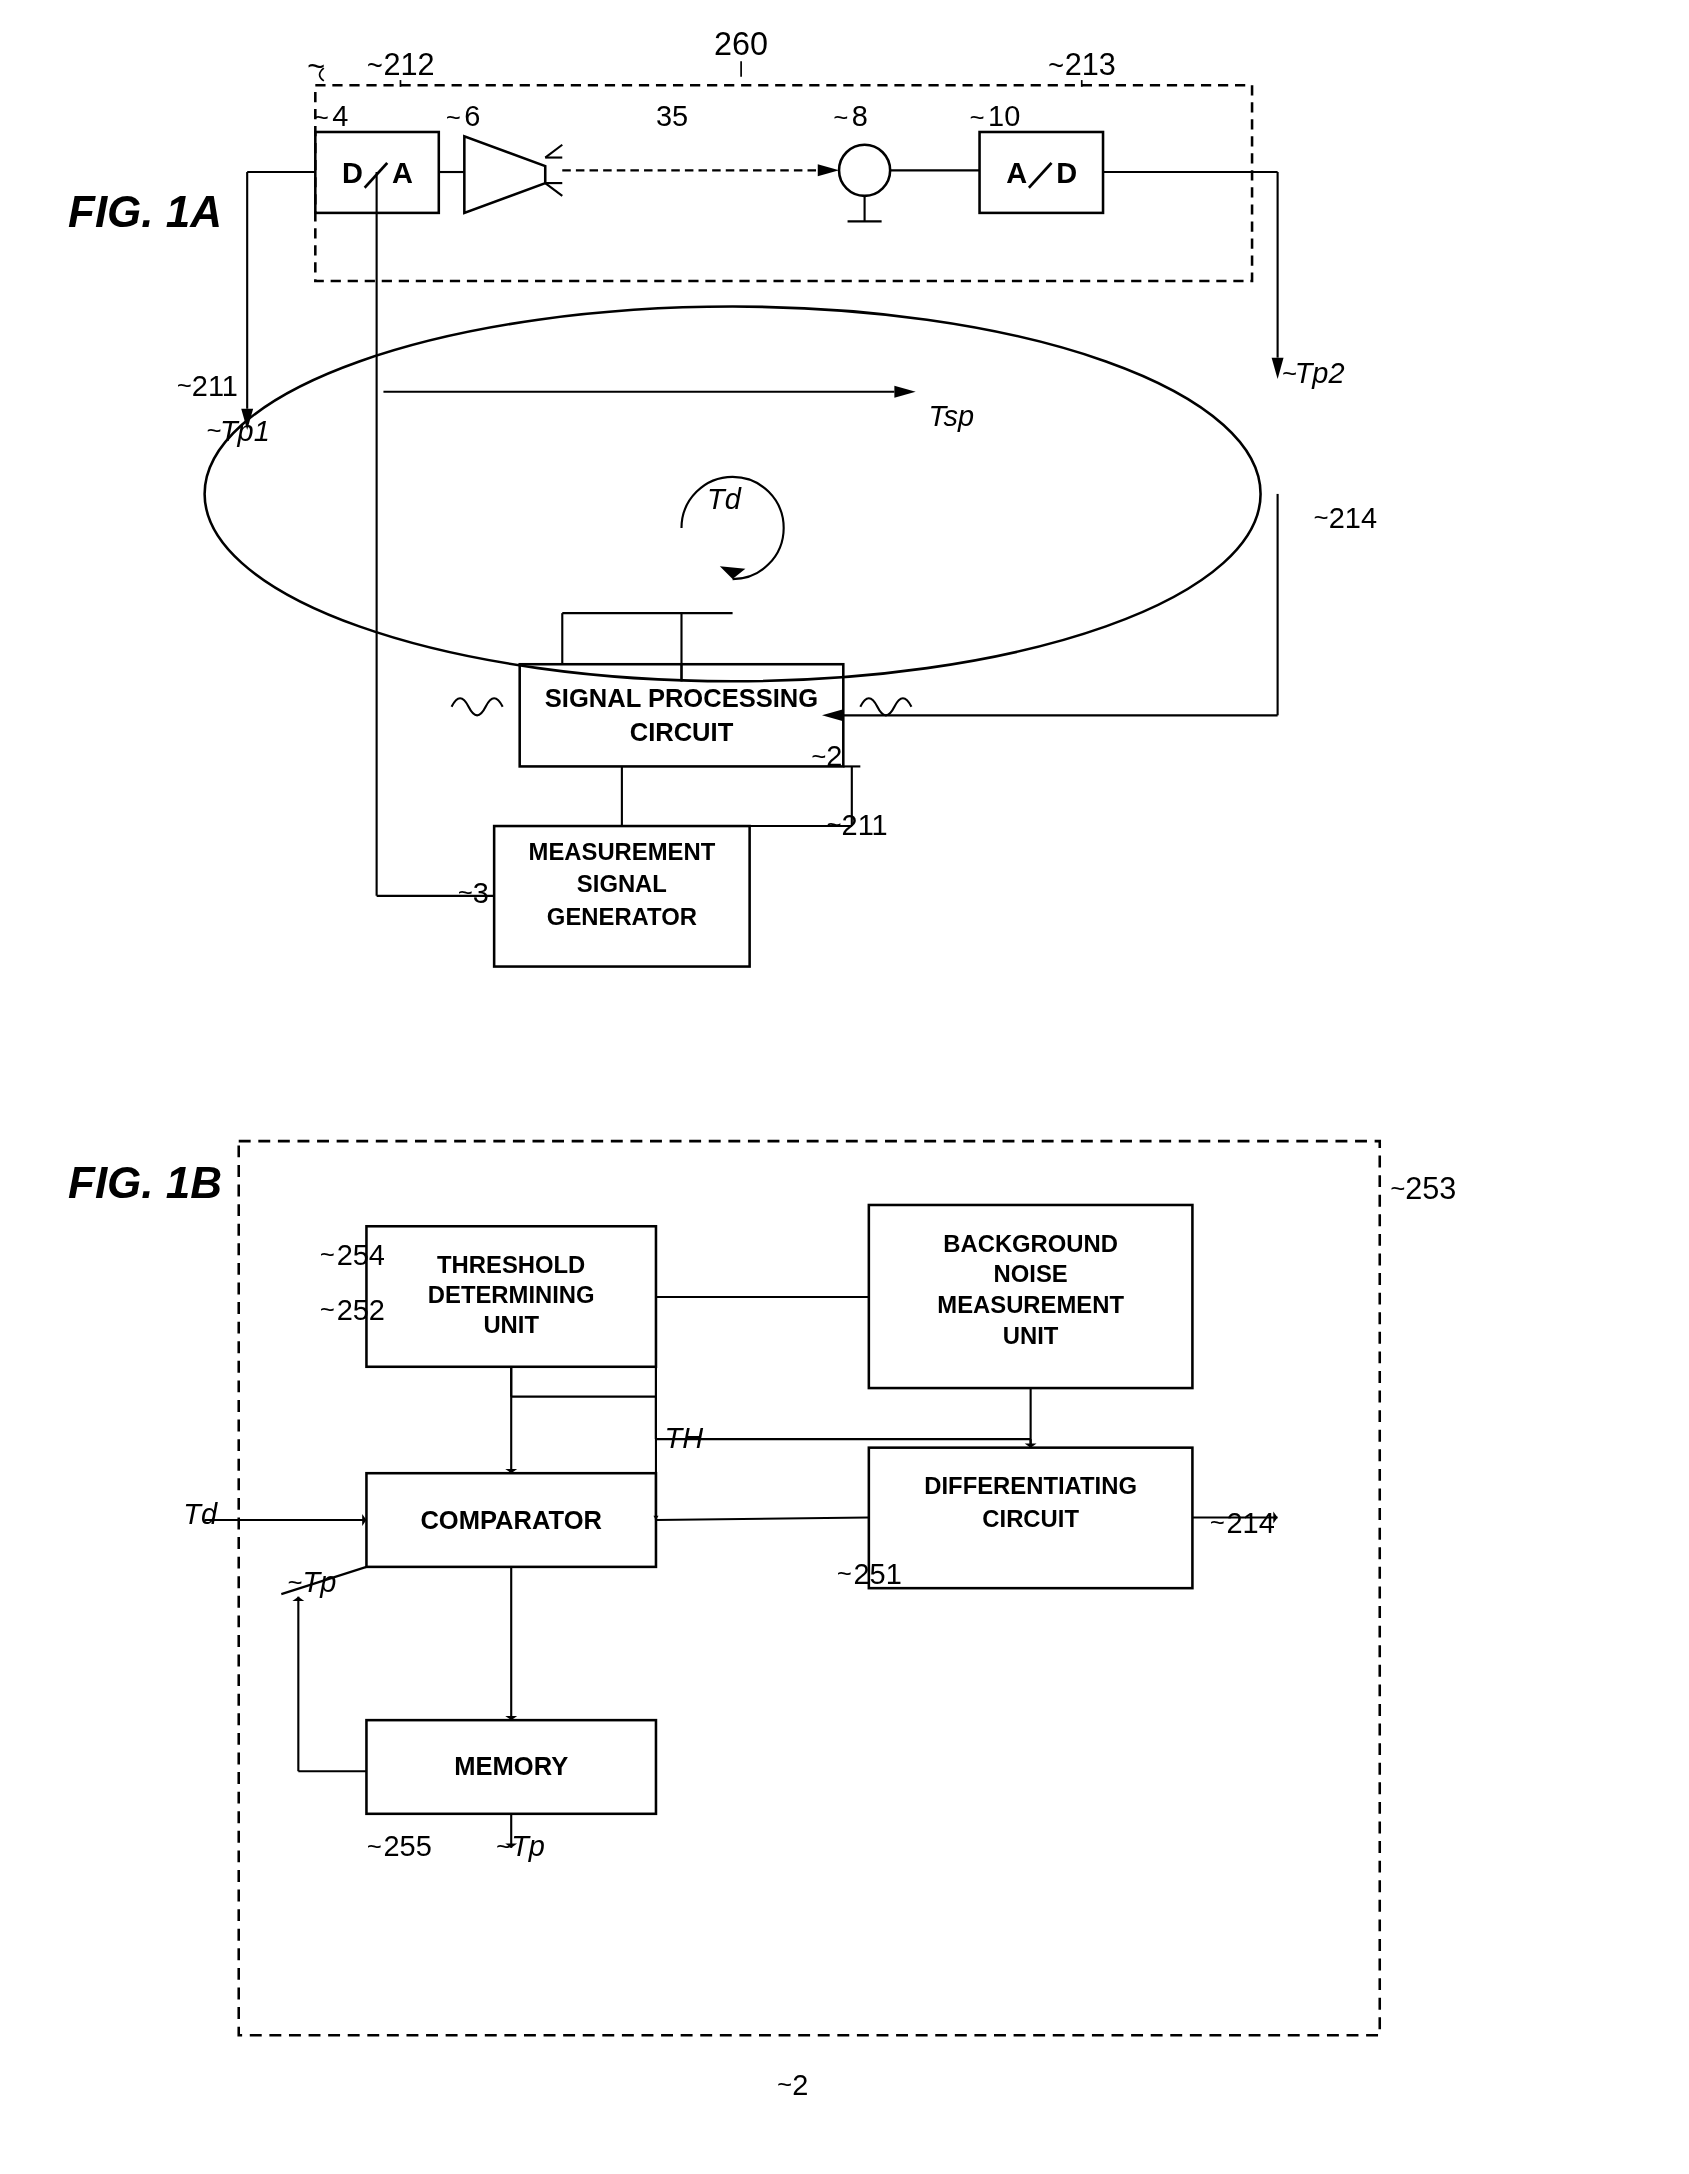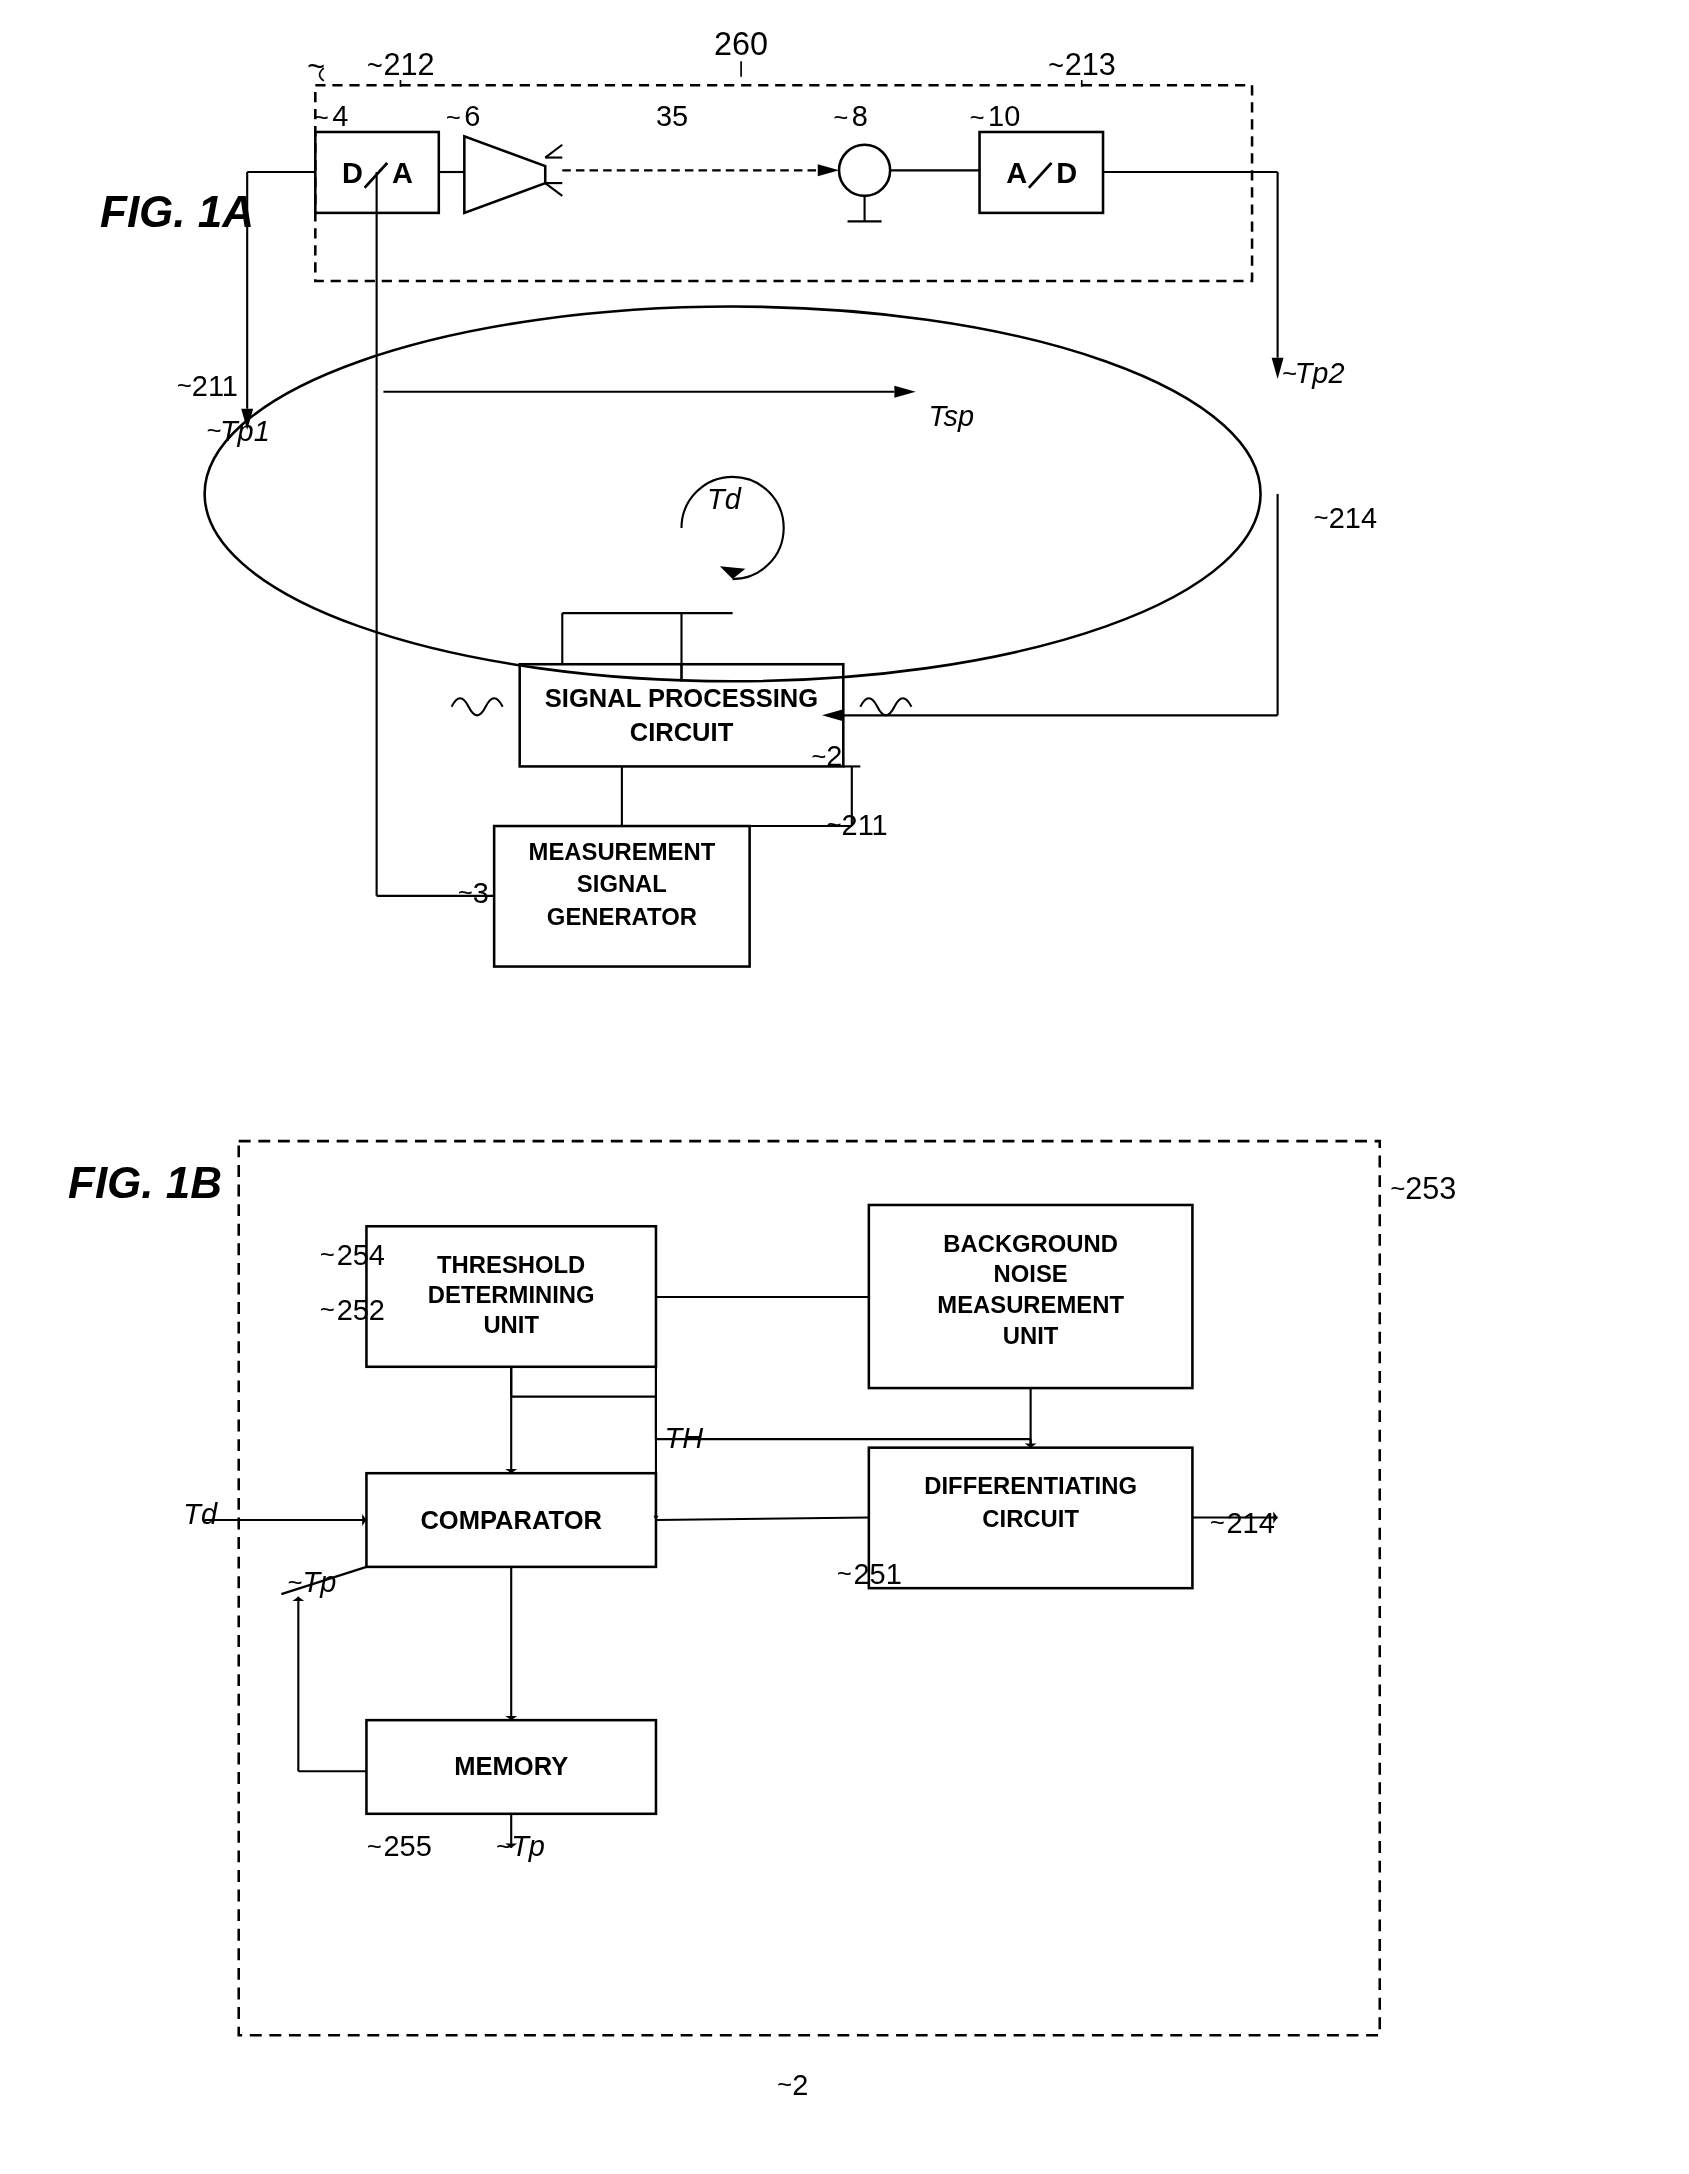--- a/index.html
+++ b/index.html
@@ -21,21 +21,20 @@
     }
 
     
     .fig-1a-label {
       position: absolute;
       left: 68px;
       top: 187px;
       font-size: 44px;
       font-weight: bold;
       font-style: italic;
-      margin-left: 32px;
     }
 
     
     .fig-1b-label {
       position: absolute;
       left: 68px;
       top: 1158px;
       font-size: 44px;
       font-weight: bold;
       font-style: italic;

